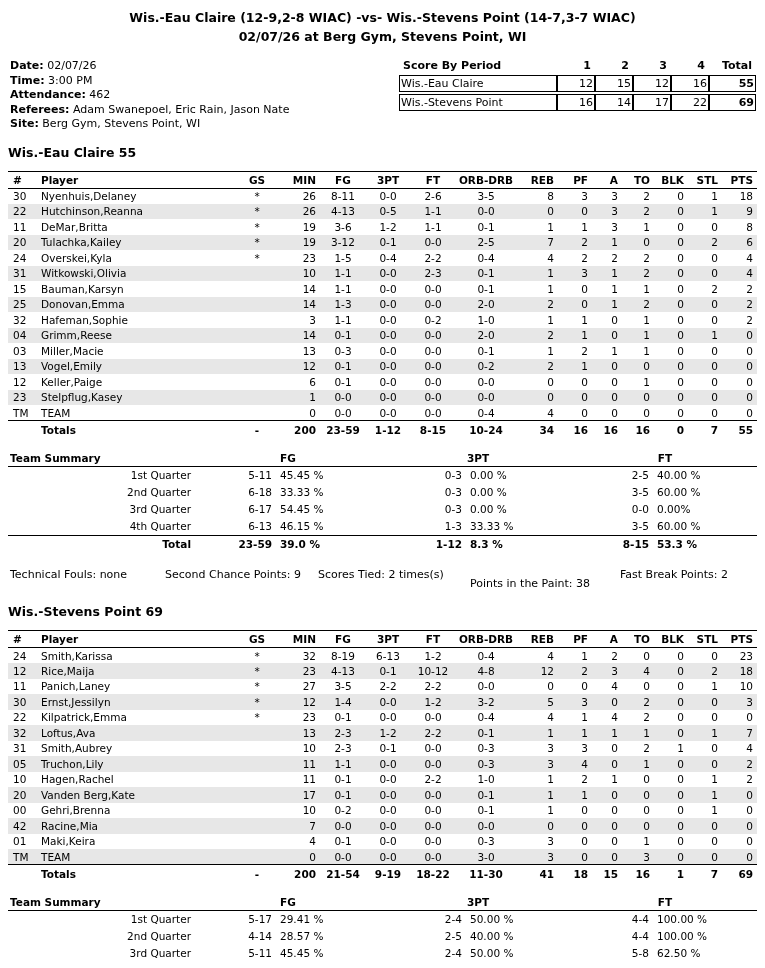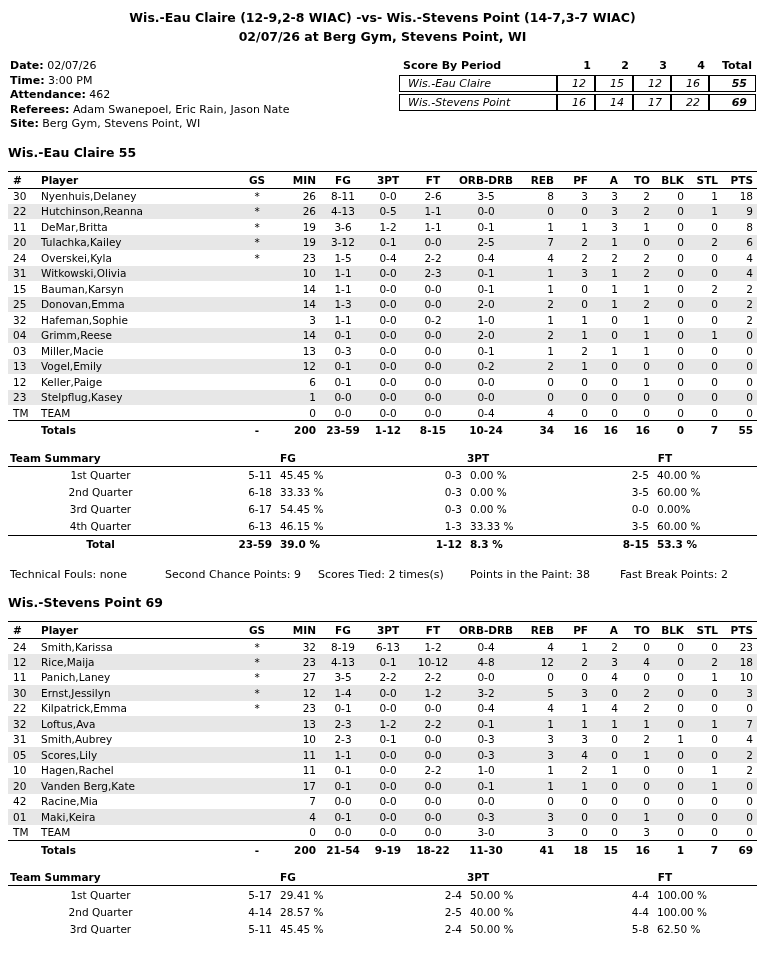--- a/index.html
+++ b/index.html
@@ -11,52 +11,52 @@
   }
   .page-title { text-align: center; font-weight: bold; font-size: 12.5px; padding-top: 8px; line-height: 19px; }
 
   .top-row { display: flex; justify-content: space-between; align-items: flex-start; margin: 13px 9px 0 10px; }
   .game-info { font-size: 11px; line-height: 14.5px; }
   .game-info b { font-weight: bold; }
 
   .score-table { border-collapse: separate; border-spacing: 0 2px; font-size: 11px; margin-top: -2px; }
   .score-table th { font-weight: bold; text-align: right; padding: 0 4px 1px 4px; }
   .score-table th.team-col { text-align: left; width: 158px; }
-  .score-table td { border: 1px solid #000; text-align: right; padding: 1px 8px; height: 16px; width: 38px; font-style: italic; }
+  .score-table td { border: 1px solid #000; text-align: right; padding: 1px 1px; height: 16px; width: 38px; }
   .score-table td.team-col { text-align: left; width: 158px; }
   .score-table td.total-col, .score-table th.total-col { font-weight: bold; width: 47px; }
 
   .section-heading { font-weight: bold; font-size: 12.5px; margin: 13px 0 0 8px; }
 
   .stat-table { border-collapse: collapse; width: 749px; margin: 11px 8px 0 8px; font-size: 10.5px; table-layout: fixed; }
   .stat-table th { border-top: 1px solid #000; border-bottom: 1px solid #000; font-weight: bold; padding: 2px 2px; }
   .stat-table td { padding: 1.5px 2px; height: 15.5px; overflow: hidden; white-space: nowrap; }
   .stat-table .al { text-align: left; padding-left: 5px; }
   .stat-table .ac { text-align: center; }
   .stat-table .ar { text-align: right; padding-right: 4px; }
   .stat-table tbody tr:nth-child(even) { background: #e7e7e7; }
   .stat-table tr.totals-row { background: #ffffff !important; font-weight: bold; }
   .stat-table tr.totals-row td { border-top: 1px solid #000; padding-top: 3px; }
 
   .summary-table { border-collapse: collapse; width: 749px; margin: 12px 8px 0 8px; font-size: 10.5px; table-layout: fixed; }
   .summary-table th { border-bottom: 1px solid #000; font-weight: bold; padding: 2px 2px; text-align: center; }
   .summary-table th.al { text-align: left; padding-left: 2px; }
   .summary-table td { padding: 2.5px 2px; height: 15.5px; }
-  .summary-table td.label-cell { text-align: center; padding-left: 2px; }
+  .summary-table td.label-cell { text-align: right; padding-left: 2px; }
   .summary-table tr.total-row { font-weight: bold; }
   .summary-table tr.total-row td { border-top: 1px solid #000; }
   .zone { display: flex; justify-content: center; }
   .zone .ratio { width: 48px; text-align: right; margin-right: 8px; }
   .zone .pct  { width: 72px; text-align: left; }
 
   .notes { margin: 14px 10px 0 10px; font-size: 11px; }
   .notes-row { display: flex; line-height: 15.5px; }
   .notes-item { flex: 0 0 auto; }
   .notes-item b { font-weight: normal; }
-  .nc0 { width: 155px; } .nc1 { width: 153px; } .nc2 { width: 152px; } .nc3 { width: 150px; } .nc4 { width: auto; }
+  .nc0 { width: 155px; } .nc1 { width: 153px; } .nc2 { width: 152px; } .nc3 { width: 150px; margin-top: 9px; } .nc4 { width: auto; }
 
   .team-section.second { margin-top: 8px; }
 </style>
 </head>
 <body>
 
 <div>
 
   <div class="page-title">
     <div>Wis.-Eau Claire (12-9,2-8 WIAC) -vs- Wis.-Stevens Point (14-7,3-7 WIAC)</div>
@@ -706,21 +706,21 @@
             <td class="ar">3</td>
             <td class="ar">3</td>
             <td class="ar">0</td>
             <td class="ar">2</td>
             <td class="ar">1</td>
             <td class="ar">0</td>
             <td class="ar">4</td>
           </tr>
           <tr>
             <td class="al">05</td>
-            <td class="al">Scores,Lily</td>
+            <td class="al">Truchon,Lily</td>
             <td class="ac"></td>
             <td class="ar">11</td>
             <td class="ac">1-1</td>
             <td class="ac">0-0</td>
             <td class="ac">0-0</td>
             <td class="ac">0-3</td>
             <td class="ar">3</td>
             <td class="ar">4</td>
             <td class="ar">0</td>
             <td class="ar">1</td>
@@ -749,20 +749,37 @@
             <td class="al">20</td>
             <td class="al">Vanden Berg,Kate</td>
             <td class="ac"></td>
             <td class="ar">17</td>
             <td class="ac">0-1</td>
             <td class="ac">0-0</td>
             <td class="ac">0-0</td>
             <td class="ac">0-1</td>
             <td class="ar">1</td>
             <td class="ar">1</td>
+            <td class="ar">0</td>
+            <td class="ar">0</td>
+            <td class="ar">0</td>
+            <td class="ar">1</td>
+            <td class="ar">0</td>
+          </tr>
+          <tr>
+            <td class="al">00</td>
+            <td class="al">Gehri,Brenna</td>
+            <td class="ac"></td>
+            <td class="ar">10</td>
+            <td class="ac">0-2</td>
+            <td class="ac">0-0</td>
+            <td class="ac">0-0</td>
+            <td class="ac">0-1</td>
+            <td class="ar">1</td>
+            <td class="ar">0</td>
             <td class="ar">0</td>
             <td class="ar">0</td>
             <td class="ar">0</td>
             <td class="ar">1</td>
             <td class="ar">0</td>
           </tr>
           <tr>
             <td class="al">42</td>
             <td class="al">Racine,Mia</td>
             <td class="ac"></td>

